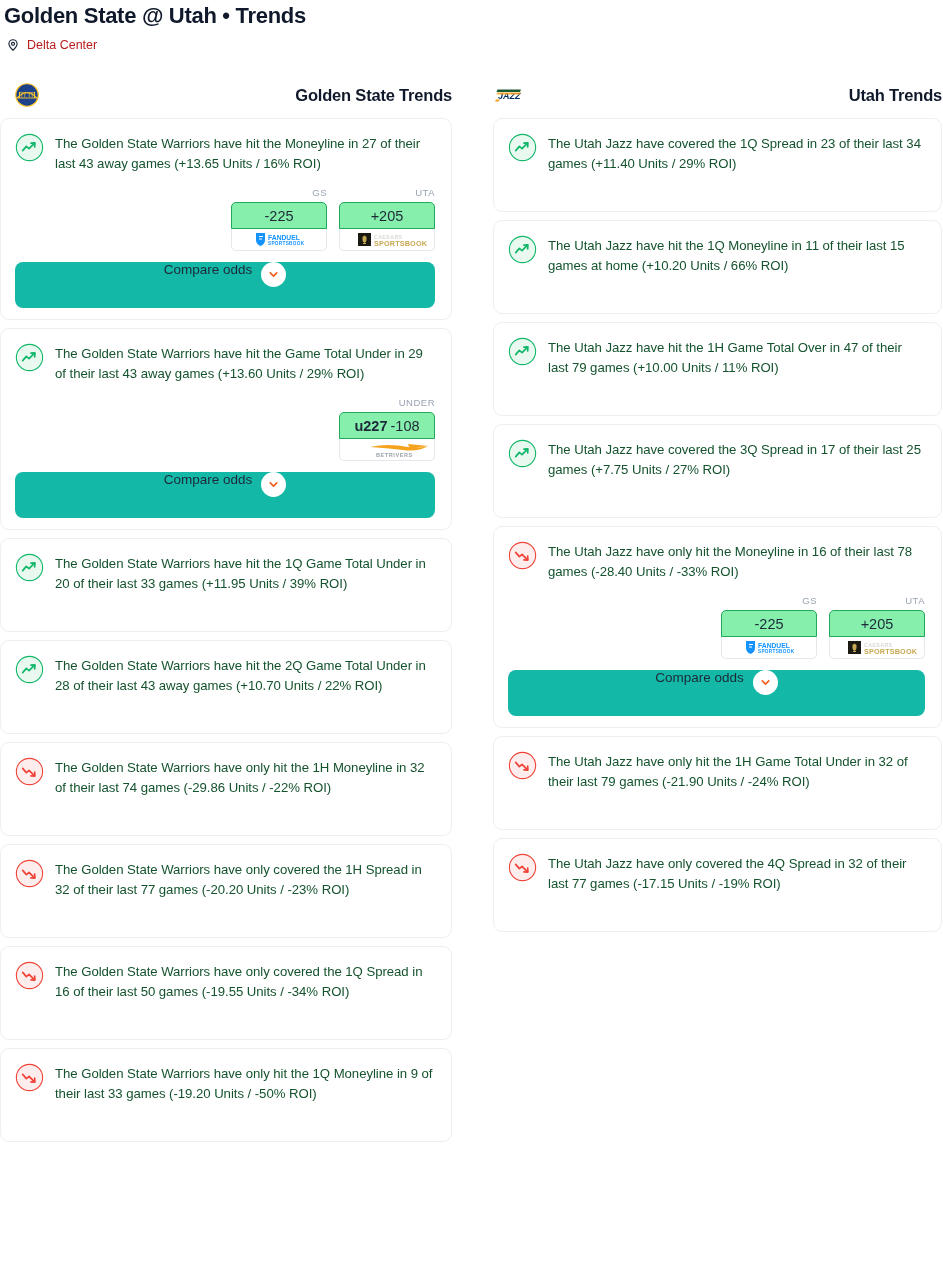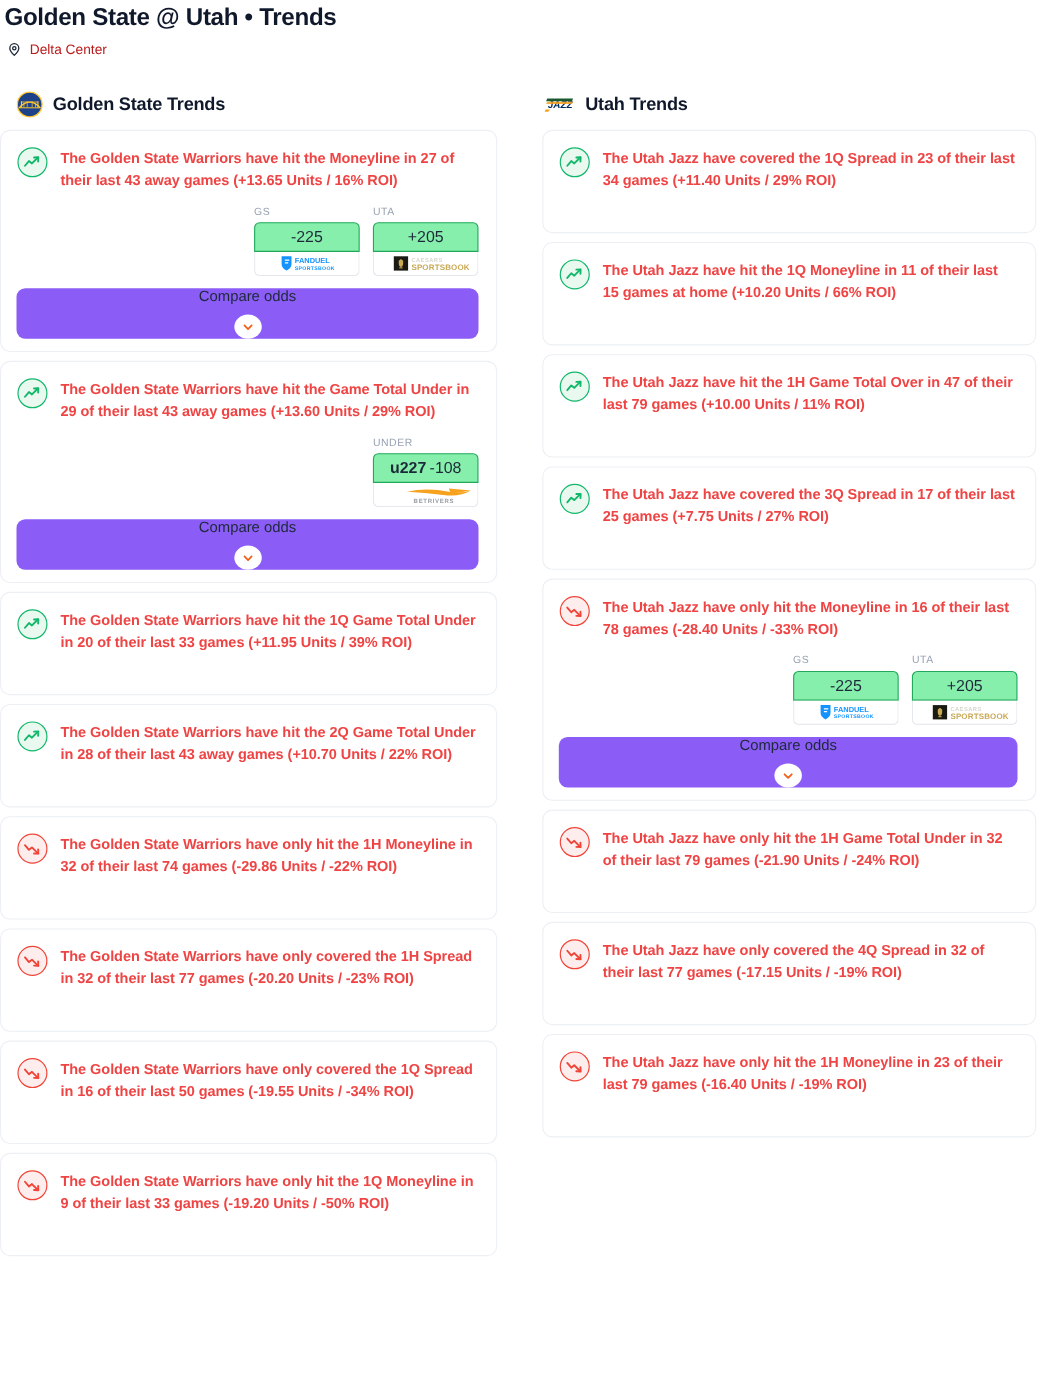--- a/index.html
+++ b/index.html
@@ -43,20 +43,21 @@
   }
   .column { width: 452px; }
   .column.right { width: 452px; }
 
   .col-head {
     display: flex;
     align-items: center;
     gap: 9px;
     height: 34px;
     padding-left: 15px;
+    justify-content: space-between;
   }
   .col-head.right { padding-left: 5px; }
   .col-head-title {
     font-size: 16.5px;
     font-weight: 700;
     color: #10192b;
     letter-spacing: -0.2px;
   }
   .team-logo { width: 24px; height: 24px; flex: none; display: block; }
   .team-logo.jazz { width: 28px; height: 16px; }
@@ -70,38 +71,37 @@
     border-radius: 9px;
     padding: 13px 16px 15px 14px;
   }
   .card.has-odds { padding-bottom: 11px; }
 
   .trend-row { display: flex; gap: 11px; align-items: flex-start; }
   .trend-icon { width: 29px; height: 29px; flex: none; margin-top: 1px; }
   .trend-text {
     font-size: 13.2px;
     line-height: 19.5px;
-    color: #ef4444;
+    color: #14532d;
     letter-spacing: -0.05px;
     padding-top: 2px;
-    font-weight: bold;
   }
   .card .trend-row { min-height: 64px; }
   .card.has-odds .trend-row { min-height: 0; }
 
   
   .odds-area {
     display: flex;
     justify-content: flex-end;
     gap: 12px;
     padding: 14px 0 0 0;
   }
   .odds-col { width: 96px; }
   .odds-label {
-    text-align: left;
+    text-align: right;
     font-size: 9.5px;
     letter-spacing: 0.5px;
     color: #98a2b3;
     padding-bottom: 4px;
     text-transform: uppercase;
   }
   .odds-box {
     border: 1px solid #21a85a;
     border-radius: 5px 5px 0 0;
     height: 27px;
@@ -122,29 +122,28 @@
     display: flex;
     align-items: center;
     justify-content: flex-end;
     background: #fff;
     overflow: hidden;
   }
   .book-svg { display: block; }
 
   .compare-bar {
     margin-top: 11px;
-    background: #8b5cf6;
+    background: #14b8a6;
     border-radius: 8px;
     height: 46px;
     display: flex;
-    align-items: center;
+    align-items: flex-start;
     justify-content: center;
     gap: 9px;
     cursor: pointer;
-    flex-direction: column;
   }
   .compare-label { font-size: 13.5px; color: #1d2939; }
   .chev-circle {
     width: 25px; height: 25px;
     border-radius: 50%;
     background: #ffffff;
     display: flex; align-items: center; justify-content: center;
   }
 </style>
 </head>
@@ -442,26 +441,16 @@
           <div class="card">
             <div class="trend-row">
               <span class="trend-icon"><svg width="29" height="29" viewBox="0 0 32 32">
                   <circle cx="16" cy="16" r="14.5" fill="#fdeeed" stroke="#f04438" stroke-width="1.2"></circle>
                   <path d="M8.5 12.5 L12.5 17.2 L15.5 14.8 L21.5 20.8" fill="none" stroke="#f04438" stroke-width="1.9" stroke-linecap="round" stroke-linejoin="round"></path>
                   <path d="M17.6 20.8 L21.9 21.0 L21.7 16.7" fill="none" stroke="#f04438" stroke-width="1.9" stroke-linecap="round" stroke-linejoin="round"></path>
                 </svg></span>
               <div class="trend-text">The Utah Jazz have only covered the 4Q Spread in 32 of their last 77 games (-17.15 Units / -19% ROI)</div>
             </div>
           </div>
-          <div class="card">
-            <div class="trend-row">
-              <span class="trend-icon"><svg width="29" height="29" viewBox="0 0 32 32">
-                  <circle cx="16" cy="16" r="14.5" fill="#fdeeed" stroke="#f04438" stroke-width="1.2"></circle>
-                  <path d="M8.5 12.5 L12.5 17.2 L15.5 14.8 L21.5 20.8" fill="none" stroke="#f04438" stroke-width="1.9" stroke-linecap="round" stroke-linejoin="round"></path>
-                  <path d="M17.6 20.8 L21.9 21.0 L21.7 16.7" fill="none" stroke="#f04438" stroke-width="1.9" stroke-linecap="round" stroke-linejoin="round"></path>
-                </svg></span>
-              <div class="trend-text">The Utah Jazz have only hit the 1H Moneyline in 23 of their last 79 games (-16.40 Units / -19% ROI)</div>
-            </div>
-          </div>
         </div>
       </div>
     </div>
 </div>
 
 </body></html>

